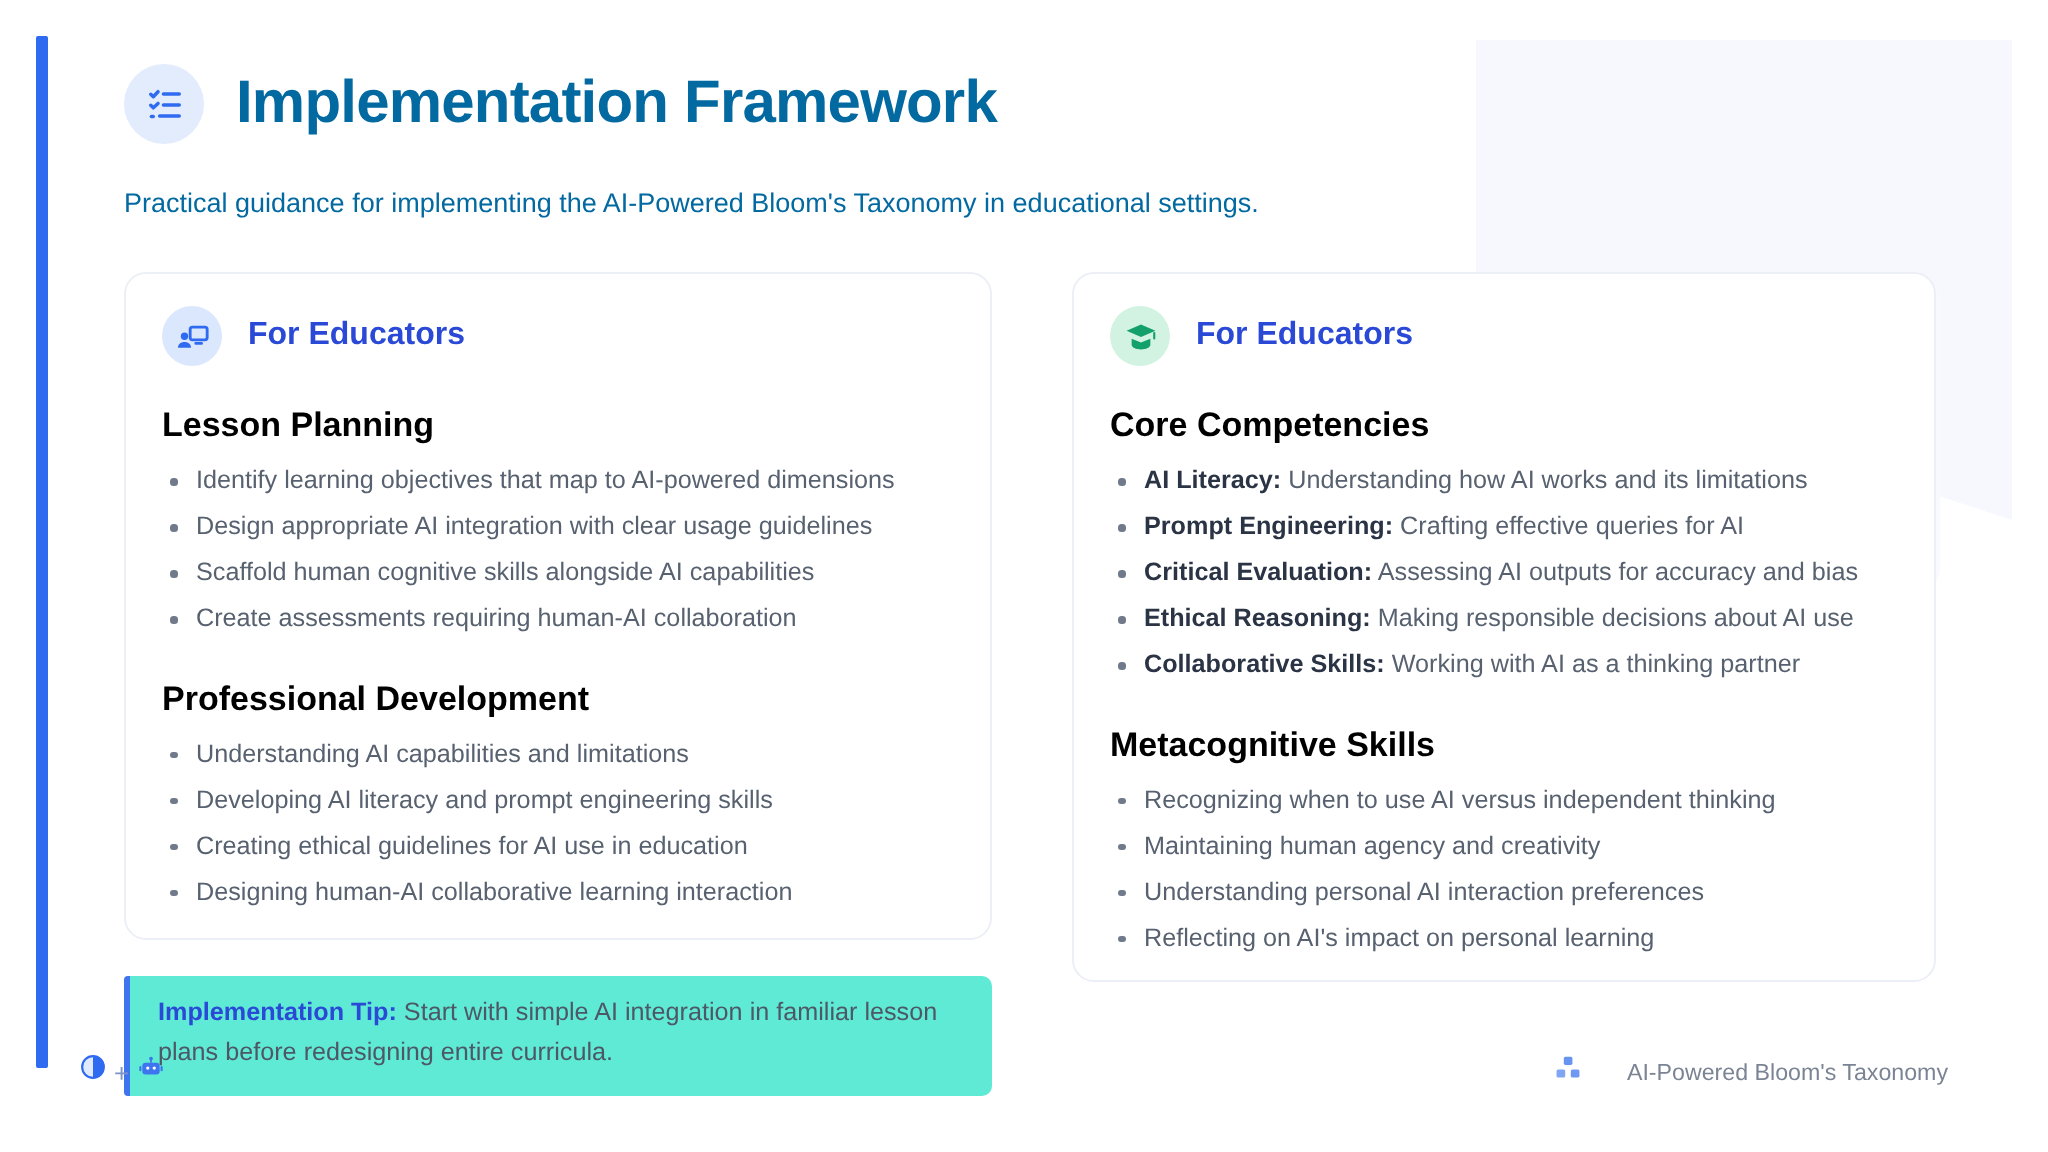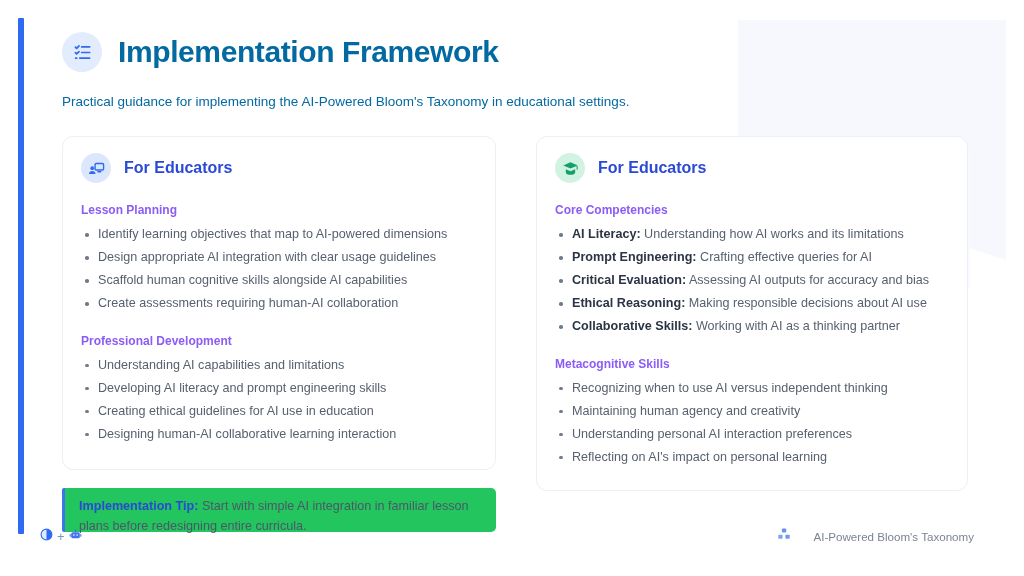--- a/index.html
+++ b/index.html
@@ -143,23 +143,23 @@
   .card-title {
     font-size: 16px;
     font-weight: bold;
     color: #2a49d6;
   }
 
   .section {
     padding: 0 18px;
   }
   .section-title {
-    font-size: 12px;
+    font-size: 17px;
     font-weight: bold;
-    color: #8b5cf6;
+    color: #000000;
     margin-top: 20px;
     margin-bottom: 8px;
   }
   #card-educators .section:first-of-type .section-title { margin-top: 22px; }
 
   ul.bullets {
     list-style: none;
     padding: 0;
   }
   ul.bullets li {
@@ -184,22 +184,22 @@
     color: #2b3445;
     font-weight: bold;
   }
 
   
   #tip-callout {
     position: absolute;
     left: 62px;
     top: 488px;
     width: 434px;
-    height: 44px;
-    background: #22c55e;
+    height: 60px;
+    background: #5eead4;
     border-left: 3.5px solid #3f74ef;
     border-radius: 2px 5px 5px 2px;
     padding: 9px 14px 0 14px;
     z-index: 2;
   }
   #tip-callout .tip-text {
     font-size: 12.6px;
     line-height: 1.58;
     color: #4d5766;
   }

